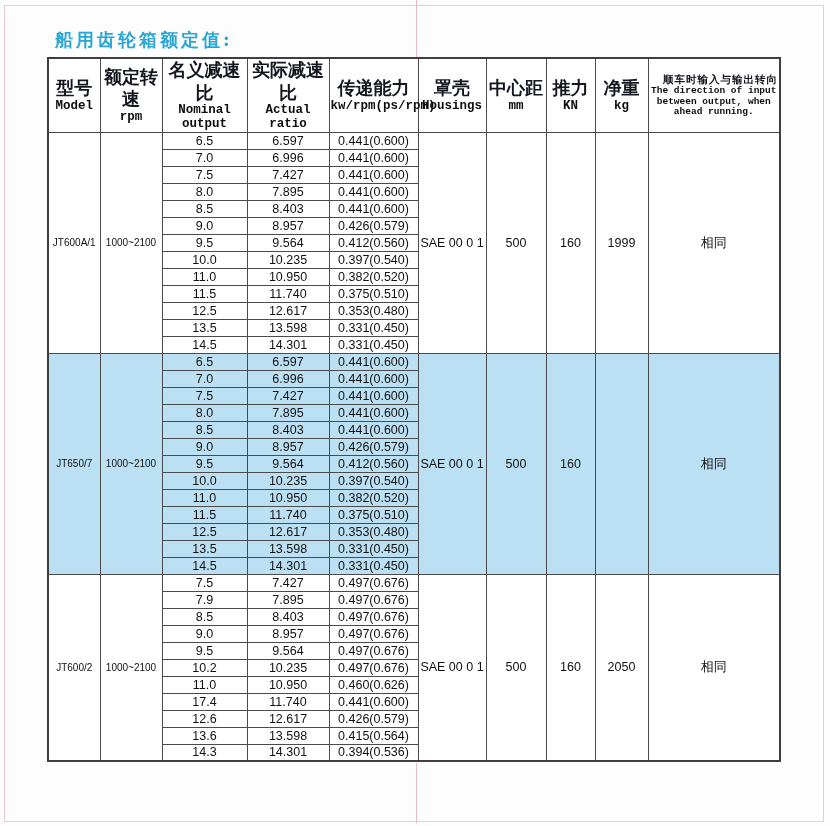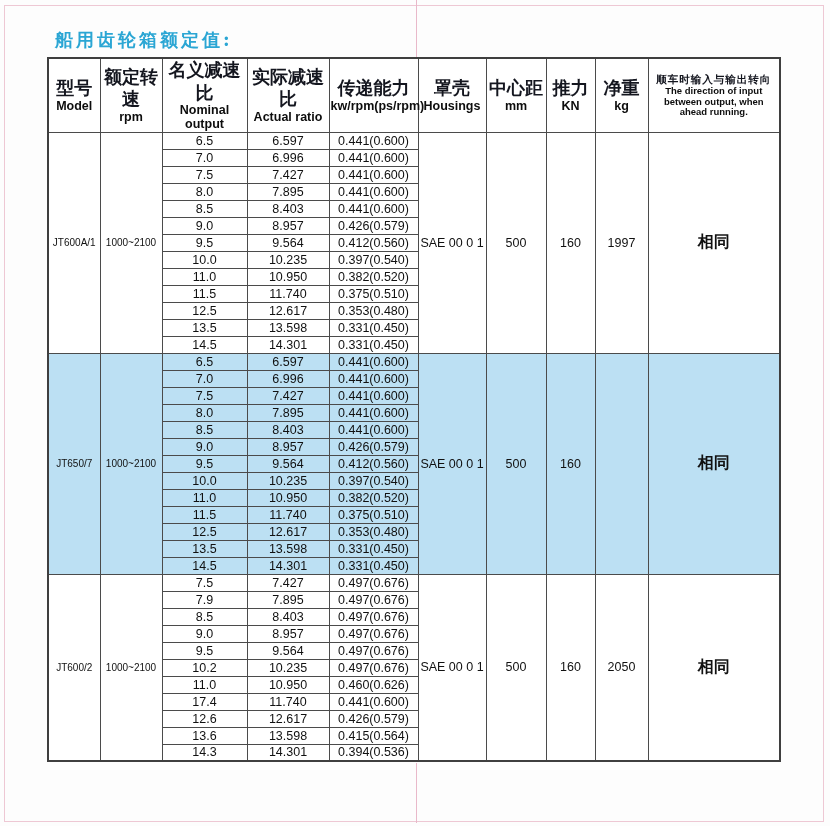--- a/index.html
+++ b/index.html
@@ -22,28 +22,28 @@
                   border-collapse:collapse; table-layout:fixed;
                   border:2px solid #3f3f3f; }
   table.ratings th, table.ratings td {
       border:1px solid #4b4b4b; text-align:center; vertical-align:middle;
       padding:0 1px; color:#111; background:#ffffff; }
 
   thead th { background:#a5d6ee; height:37px; font-weight:normal; }
   .h-zh { display:block; font-size:18px; font-weight:bold; line-height:1.25;
           font-family:"DejaVu Serif","Liberation Serif",serif; color:#14161f; }
   .h-en { display:block; font-size:12.5px; line-height:1.1; color:#0d0d0d;
-          font-family:Liberation Sans, sans-serif; font-weight:bold; }
-  th.small-head .h-zh { font-size:10.5px; letter-spacing:1px; }
+          font-family:Liberation Mono, monospace; font-weight:bold; }
+  th.small-head .h-zh { font-size:10.5px; letter-spacing:1px;text-align:right; }
   th.small-head .h-en { font-size:9.5px; font-weight:bold; line-height:1.12; }
 
   tbody td { height:17px; font-size:12.5px; }
   tbody tr.sec-hl td { background:#bce0f3; }
   td.model-cell, td.rpm-cell { font-size:10px; }
-  td.dir-cell { font-size:16px; font-family:"DejaVu Serif","Liberation Serif",serif;font-weight:bold; }
+  td.dir-cell { font-size:13px; font-family:"DejaVu Serif","Liberation Serif",serif; }
 </style>
 </head>
 <body>
 
 <div id="page">
   <div class="pink-frame"></div>
   <div class="pink-vline top"></div>
   <div class="pink-vline bottom"></div>
 
   <div class="doc-title">船用齿轮箱额定值:</div>
@@ -108,21 +108,21 @@
     <tbody id="ratings-body">
         <tr>
           <td class="model-cell" rowspan="13">JT600A/1</td>
           <td class="rpm-cell" rowspan="13">1000~2100</td>
           <td>6.5</td>
           <td>6.597</td>
           <td>0.441(0.600)</td>
           <td rowspan="13">SAE 00 0 1</td>
           <td rowspan="13">500</td>
           <td rowspan="13">160</td>
-          <td rowspan="13">1997</td>
+          <td rowspan="13">1999</td>
           <td class="dir-cell" rowspan="13">相同</td>
         </tr>
         <tr>
           <td>7.0</td>
           <td>6.996</td>
           <td>0.441(0.600)</td>
         </tr>
         <tr>
           <td>7.5</td>
           <td>7.427</td>

